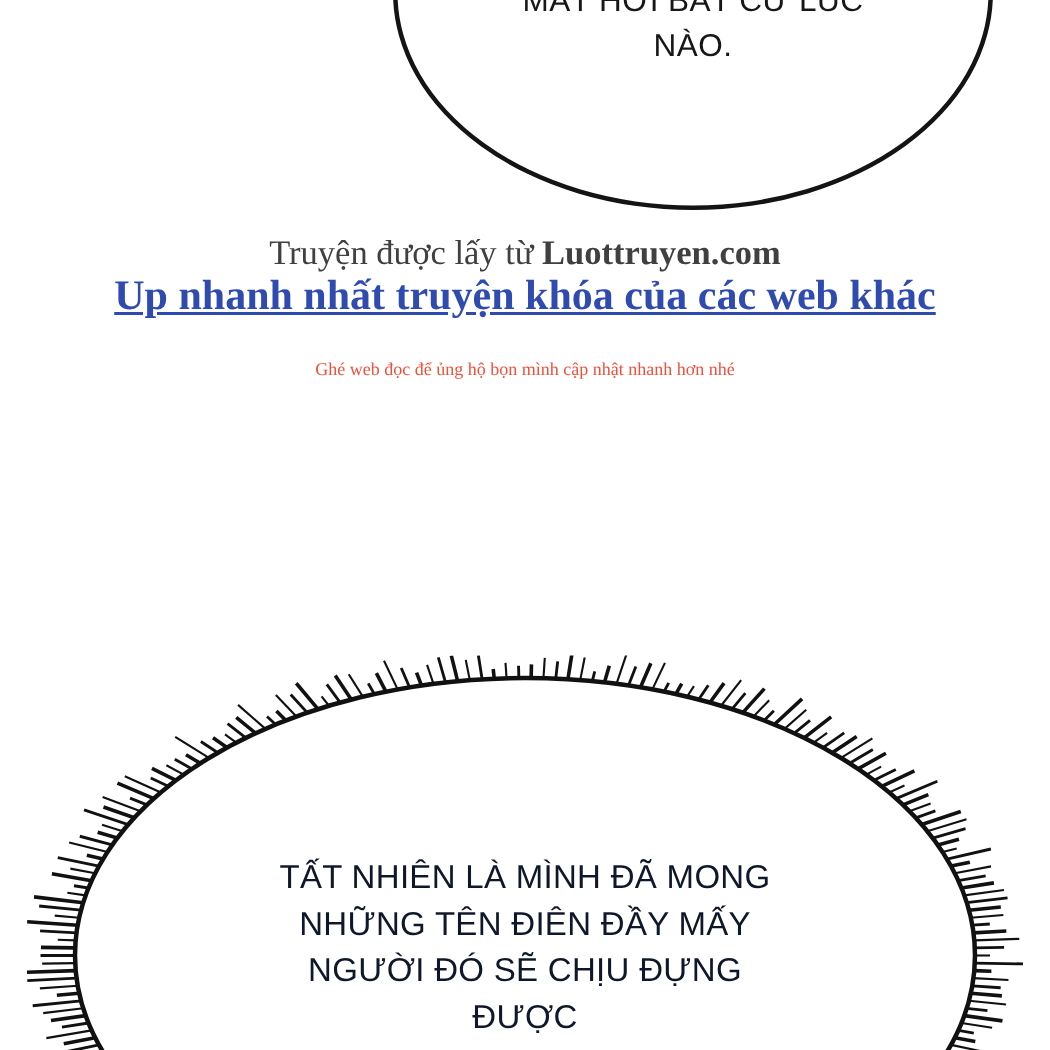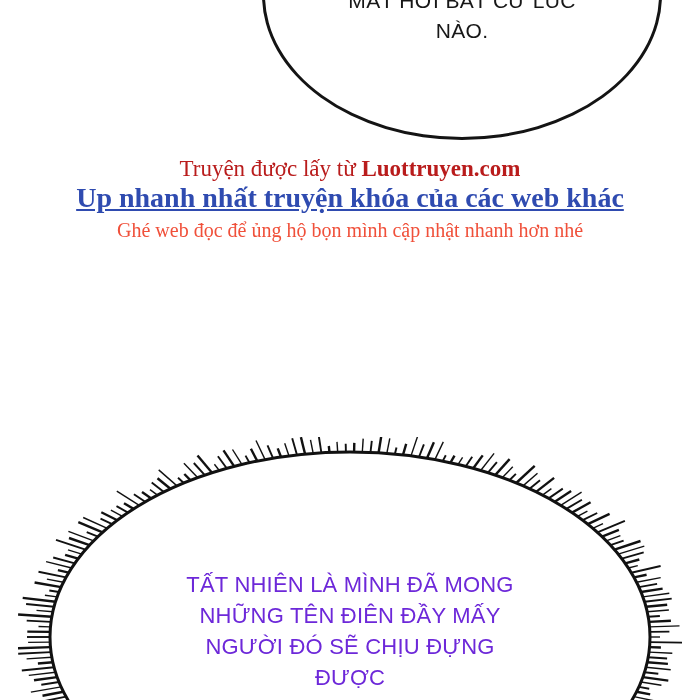--- a/index.html
+++ b/index.html
@@ -67,38 +67,38 @@
     position: absolute;
     left: 0;
     top: 155px;
     width: 700px;
     text-align: center;
   }
   .promo-line1 {
     font-family: "Liberation Serif", serif;
     font-size: 23px;
     line-height: 28px;
-    color: #b91c1c;
+    color: #404040;
     font-weight: bold;
   }
   .promo-line1 .thin { font-weight: normal; }
   .promo-line2 {
     font-family: "Liberation Serif", serif;
     font-size: 28px;
     line-height: 30px;
     color: #2f4bb0;
     font-weight: bold;
     text-decoration: underline;
   }
   .promo-line3 {
     font-family: "Liberation Serif", serif;
-    font-size: 20px;
+    font-size: 12px;
     line-height: 30px;
     color: #f0503a;
-    margin-top: 2px;
+    margin-top: 18px;
   }
 
   
   .bubble-bottom-wrap {
     position: absolute;
     left: 18px;
     top: 437px;
     width: 664px;
     height: 275px;
   }
@@ -106,21 +106,21 @@
 
   .bubble-bottom-text {
     position: absolute;
     left: 92px;
     top: 569px;
     width: 516px;
     text-align: center;
     font-family: "Liberation Sans", sans-serif;
     font-size: 22px;
     line-height: 31px;
-    color: #6d28d9;
+    color: #0f172a;
     letter-spacing: 0.2px;
     white-space: pre-line;
   }
 </style>
 </head>
 <body>
 
 <div class="page">
 
   <div class="bubble-top"></div>

